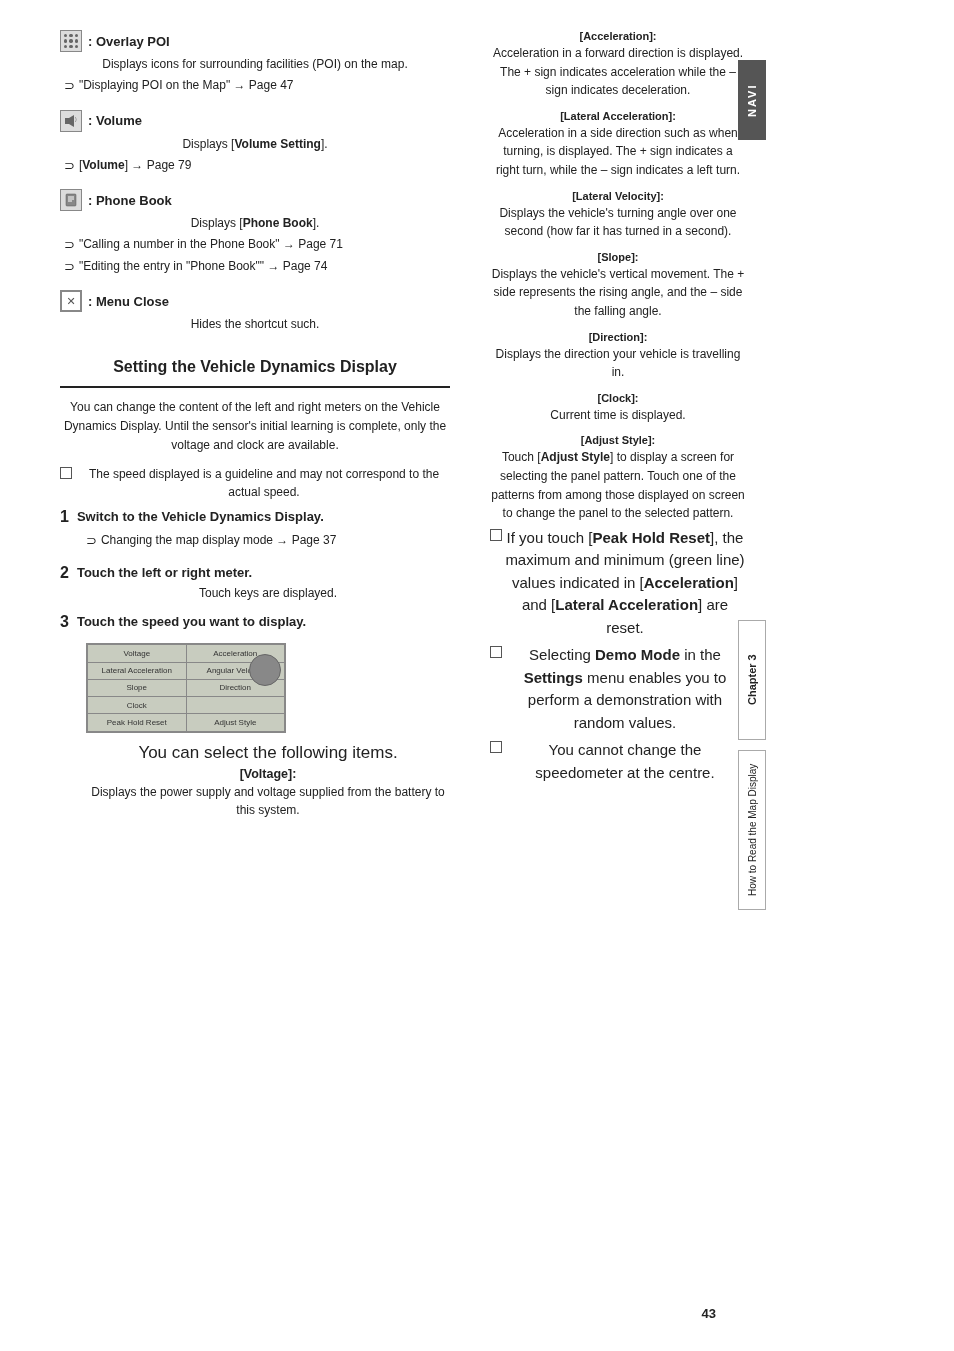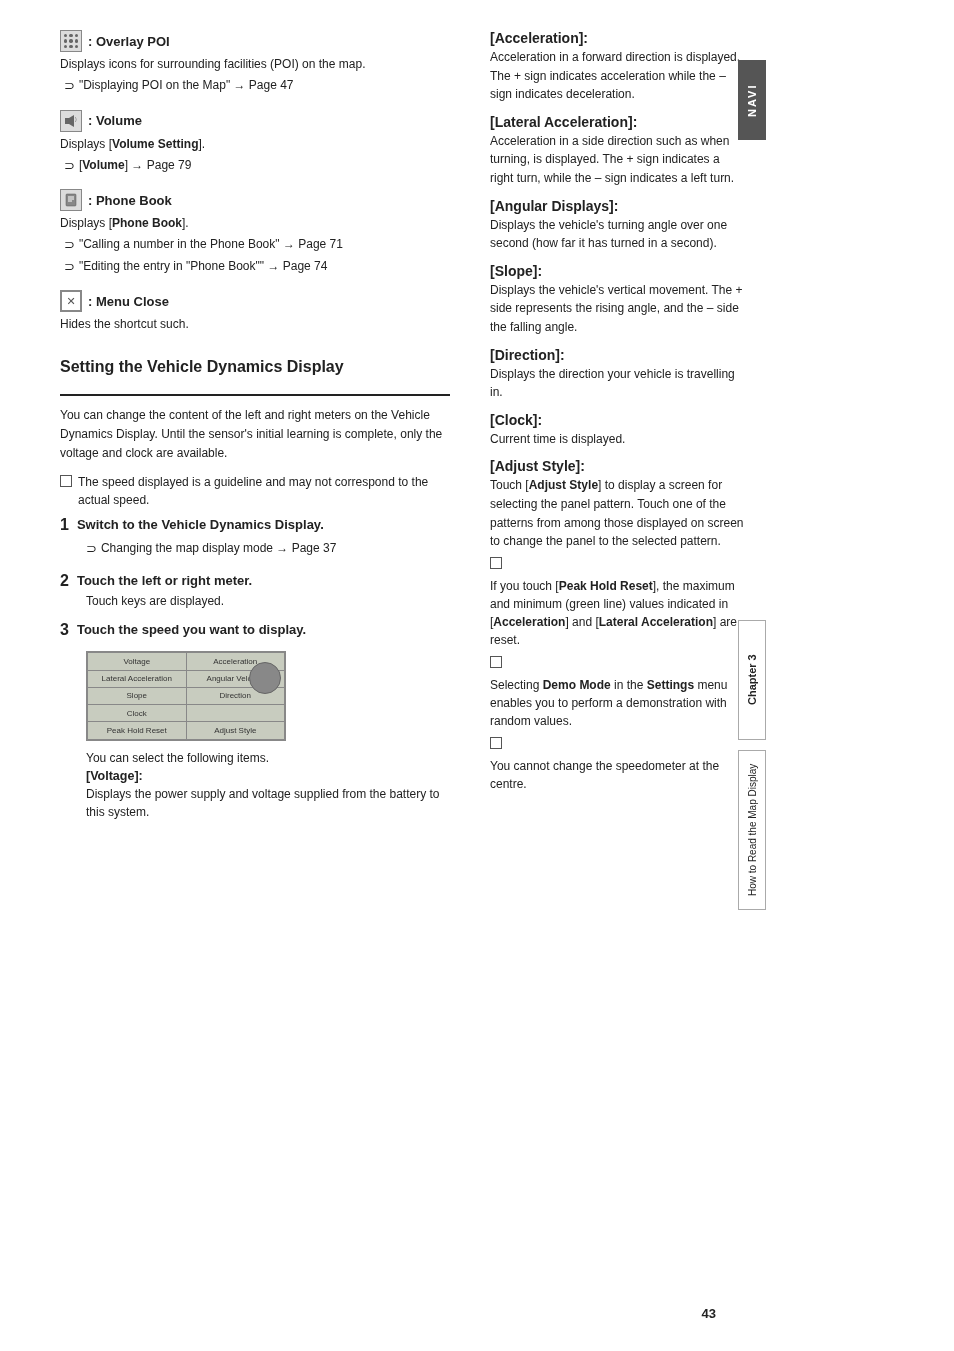--- a/index.html
+++ b/index.html
@@ -11,20 +11,21 @@
       font-size: 13px;
       color: #222;
       position: relative;
     }
 
     .page-container {
       display: flex;
       width: 766px;
       min-height: 1351px;
       position: relative;
+      text-align: center;
     }
 
     
     .right-tabs {
       position: absolute;
       right: 0;
       top: 0;
       width: 28px;
       height: 100%;
       display: flex;
@@ -145,21 +146,21 @@
       flex-shrink: 0;
       font-size: 13px;
       margin-top: 0px;
     }
 
     
     .section-heading {
       font-size: 16px;
       font-weight: bold;
       border-bottom: 2px solid #222;
-      padding-bottom: 16px;
+      padding-bottom: 8px;
       margin-top: 24px;
       margin-bottom: 10px;
       line-height: 1.3;
     }
 
     .section-desc {
       font-size: 12px;
       line-height: 1.6;
       margin-bottom: 10px;
     }
@@ -271,43 +272,42 @@
       width: 32px;
       height: 32px;
       border-radius: 50%;
       background: #888;
       border: 1px solid #666;
     }
 
     
     .rh-label {
       font-weight: bold;
-      font-size: 14px;
+      font-size: 11px;
       margin-top: 10px;
       margin-bottom: 2px;
     }
 
     .rh-label:first-child {
       margin-top: 0;
     }
 
     .rh-desc {
       font-size: 12px;
       line-height: 1.55;
       margin-bottom: 4px;
     }
 
     .rh-note {
       display: flex;
       align-items: flex-start;
-      gap: 8px;
-      font-size: 12px;
+      gap: 2px;
+      font-size: 15px;
       line-height: 1.5;
       margin-bottom: 5px;
-      flex-direction: column;
     }
 
     
     .page-number {
       position: absolute;
       bottom: 30px;
       right: 50px;
       font-size: 13px;
       font-weight: bold;
     }
@@ -508,36 +508,36 @@
             <div class="screen-cell">Clock</div>
             <div class="screen-cell"></div>
           </div>
           <div class="screen-bottom-row">
             <div class="screen-bottom-cell">Peak Hold Reset</div>
             <div class="screen-bottom-cell">Adjust Style</div>
           </div>
           <div class="screen-avatar"></div>
         </div>
 
-        <div style="padding-left:26px; font-size:12px; margin-bottom:4px;">You can select the following items.</div>
+        <div style="padding-left:26px; font-size:17px; margin-bottom:4px;">You can select the following items.</div>
         <div style="padding-left:26px; font-size:12.5px; font-weight:bold; margin-bottom:2px;">[Voltage]:</div>
         <div style="padding-left:26px; font-size:12px; line-height:1.5;">Displays the power supply and voltage supplied from the battery to this system.</div>
       </div>
 
     </div>
 
     <div class="right-col">
 
       <div class="rh-label bold">[Acceleration]:</div>
       <div class="rh-desc">Acceleration in a forward direction is displayed. The + sign indicates acceleration while the – sign indicates deceleration.</div>
 
       <div class="rh-label bold">[Lateral Acceleration]:</div>
       <div class="rh-desc">Acceleration in a side direction such as when turning, is displayed. The + sign indicates a right turn, while the – sign indicates a left turn.</div>
 
-      <div class="rh-label bold">[Angular Displays]:</div>
+      <div class="rh-label bold">[Lateral Velocity]:</div>
       <div class="rh-desc">Displays the vehicle's turning angle over one second (how far it has turned in a second).</div>
 
       <div class="rh-label bold">[Slope]:</div>
       <div class="rh-desc">Displays the vehicle's vertical movement. The + side represents the rising angle, and the – side the falling angle.</div>
 
       <div class="rh-label bold">[Direction]:</div>
       <div class="rh-desc">Displays the direction your vehicle is travelling in.</div>
 
       <div class="rh-label bold">[Clock]:</div>
       <div class="rh-desc">Current time is displayed.</div>

